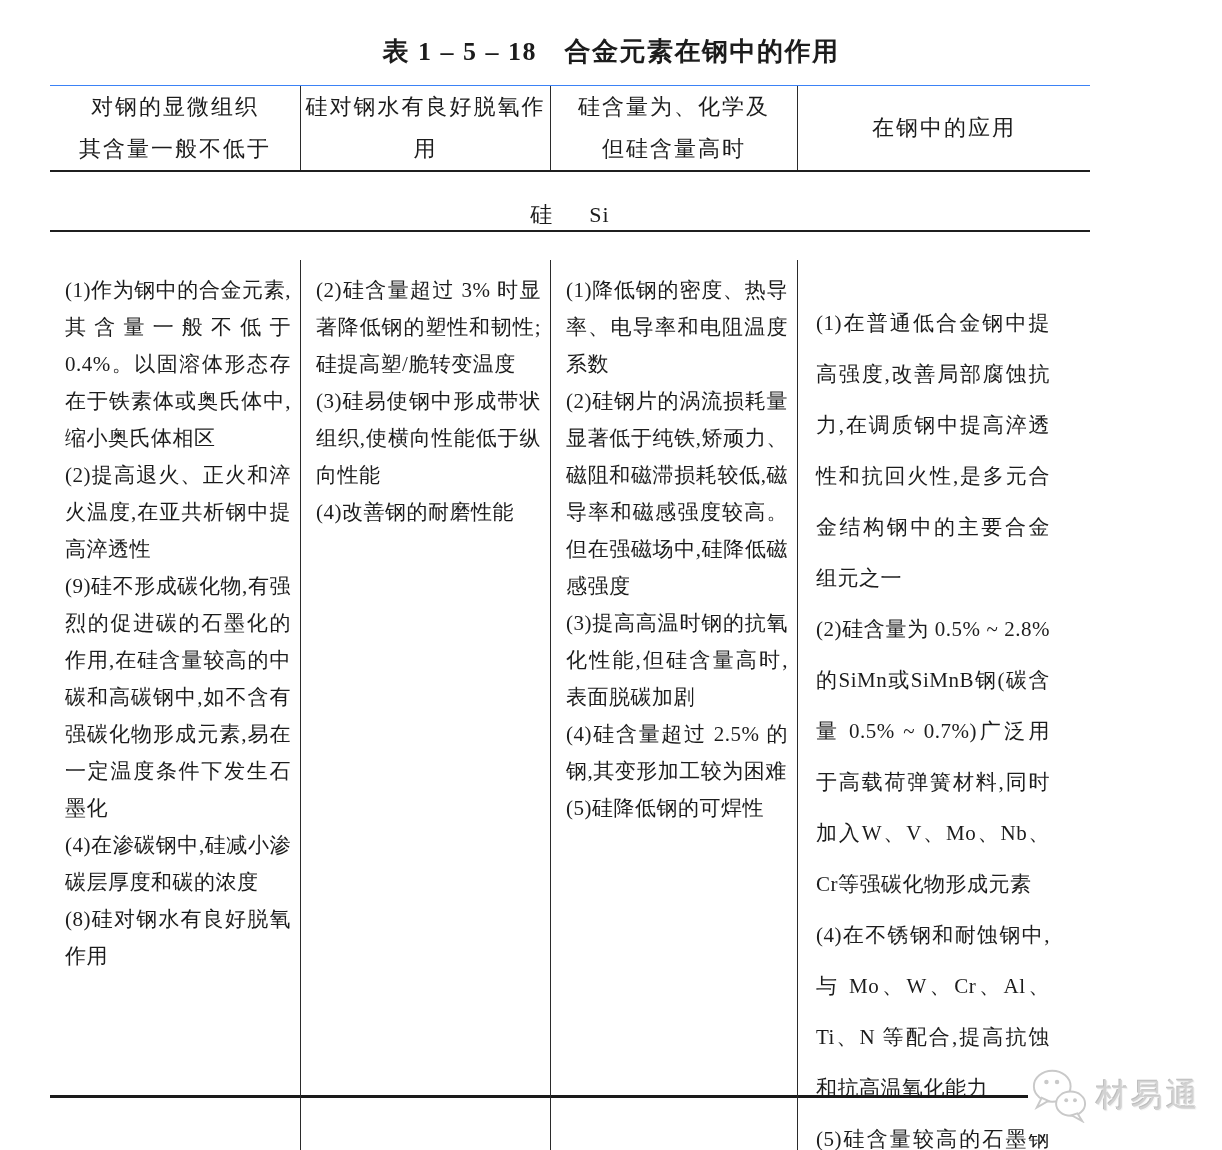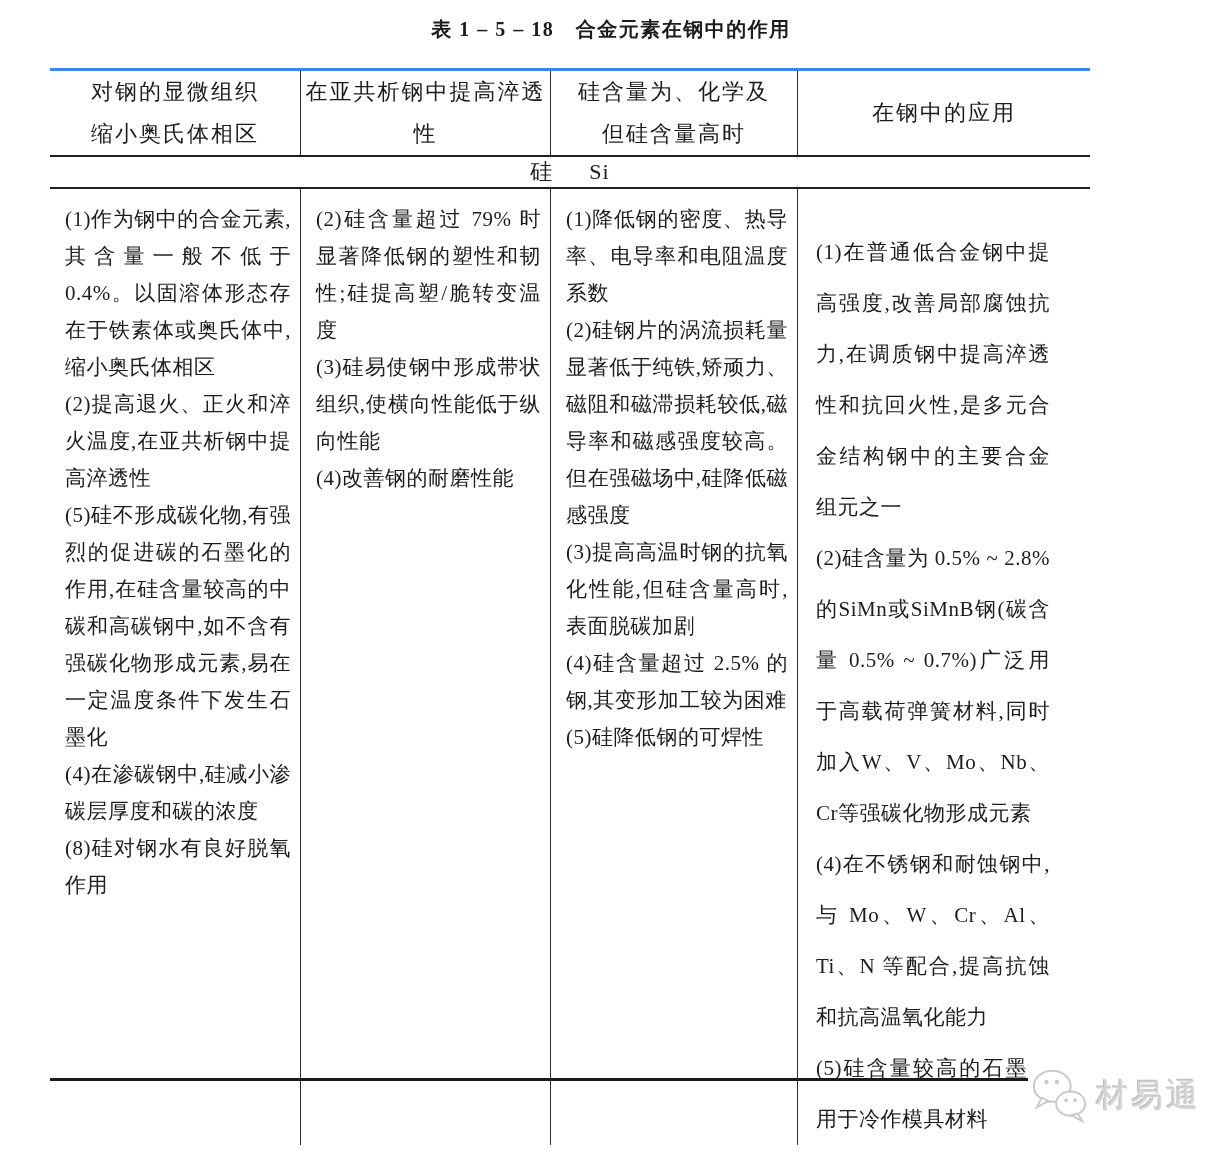--- a/index.html
+++ b/index.html
@@ -6,35 +6,36 @@
     margin: 0; padding: 0;
     width: 1222px; height: 1150px;
     background: #ffffff;
     font-family: "Liberation Serif", "DejaVu Serif", serif;
     color: #1c1c1c;
     position: relative;
     overflow: hidden;
   }
   .page-title {
     position: absolute;
-    top: 16px; left: 0; width: 100%;
+    top: 34px; left: 0; width: 100%;
     text-align: center;
-    font-size: 20px;
+    font-size: 26px;
     font-weight: 700;
     letter-spacing: 1.5px;
   }
   .tbl {
     position: absolute;
-    left: 50px; top: 68px;
+    left: 50px; top: 85px;
     width: 1040px; height: 1013px;
     box-sizing: border-box;
-    border-top: 3px solid #3b82f6;
+    border-top: 1px solid #3b82f6;
     border-bottom: 3px solid #1a1a1a;
     display: flex;
     flex-direction: column;
+    gap: 28px;
   }
   .header-row {
     height: 91px;
     box-sizing: border-box;
     border-bottom: 2px solid #1f1f1f;
     display: grid;
     grid-template-columns: 250px 250px 247px 1fr;
   }
   .hcell {
     box-sizing: border-box;
@@ -107,49 +108,49 @@
 </head>
 <body>
 
 <div class="page-title">表 1 – 5 – 18　合金元素在钢中的作用</div>
 
 <div class="tbl">
 
   <div class="header-row">
     <div class="hcell">
         <div>对钢的显微组织</div>
-        <div>缩小奥氏体相区</div>
+        <div>其含量一般不低于</div>
       </div>
     <div class="hcell">
-        <div>在亚共析钢中提高淬透性</div>
+        <div>硅对钢水有良好脱氧作用</div>
       </div>
     <div class="hcell">
         <div>硅含量为、化学及</div>
         <div>但硅含量高时</div>
       </div>
     <div class="hcell">
         <div>在钢中的应用</div>
       </div>
   </div>
 
   <div class="element-row">
     <span>硅</span>
     <span>Si</span>
   </div>
 
   <div class="body-row">
     <div class="bcell">
         <p class="para">(1)作为钢中的合金元素,其含量一般不低于 0.4%。以固溶体形态存在于铁素体或奥氏体中,缩小奥氏体相区</p>
         <p class="para">(2)提高退火、正火和淬火温度,在亚共析钢中提高淬透性</p>
-        <p class="para">(5)硅不形成碳化物,有强烈的促进碳的石墨化的作用,在硅含量较高的中碳和高碳钢中,如不含有强碳化物形成元素,易在一定温度条件下发生石墨化</p>
+        <p class="para">(9)硅不形成碳化物,有强烈的促进碳的石墨化的作用,在硅含量较高的中碳和高碳钢中,如不含有强碳化物形成元素,易在一定温度条件下发生石墨化</p>
         <p class="para">(4)在渗碳钢中,硅减小渗碳层厚度和碳的浓度</p>
         <p class="para">(8)硅对钢水有良好脱氧作用</p>
       </div>
     <div class="bcell">
-        <p class="para">(2)硅含量超过 79% 时显著降低钢的塑性和韧性;硅提高塑/脆转变温度</p>
+        <p class="para">(2)硅含量超过 3% 时显著降低钢的塑性和韧性;硅提高塑/脆转变温度</p>
         <p class="para">(3)硅易使钢中形成带状组织,使横向性能低于纵向性能</p>
         <p class="para">(4)改善钢的耐磨性能</p>
       </div>
     <div class="bcell">
         <p class="para">(1)降低钢的密度、热导率、电导率和电阻温度系数</p>
         <p class="para">(2)硅钢片的涡流损耗量显著低于纯铁,矫顽力、磁阻和磁滞损耗较低,磁导率和磁感强度较高。但在强磁场中,硅降低磁感强度</p>
         <p class="para">(3)提高高温时钢的抗氧化性能,但硅含量高时,表面脱碳加剧</p>
         <p class="para">(4)硅含量超过 2.5% 的钢,其变形加工较为困难</p>
         <p class="para">(5)硅降低钢的可焊性</p>
       </div>

